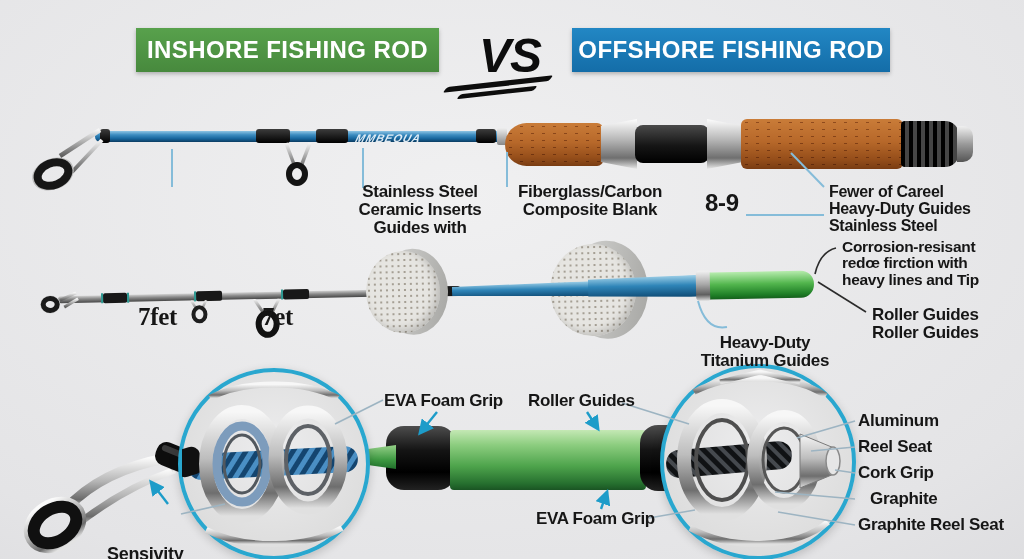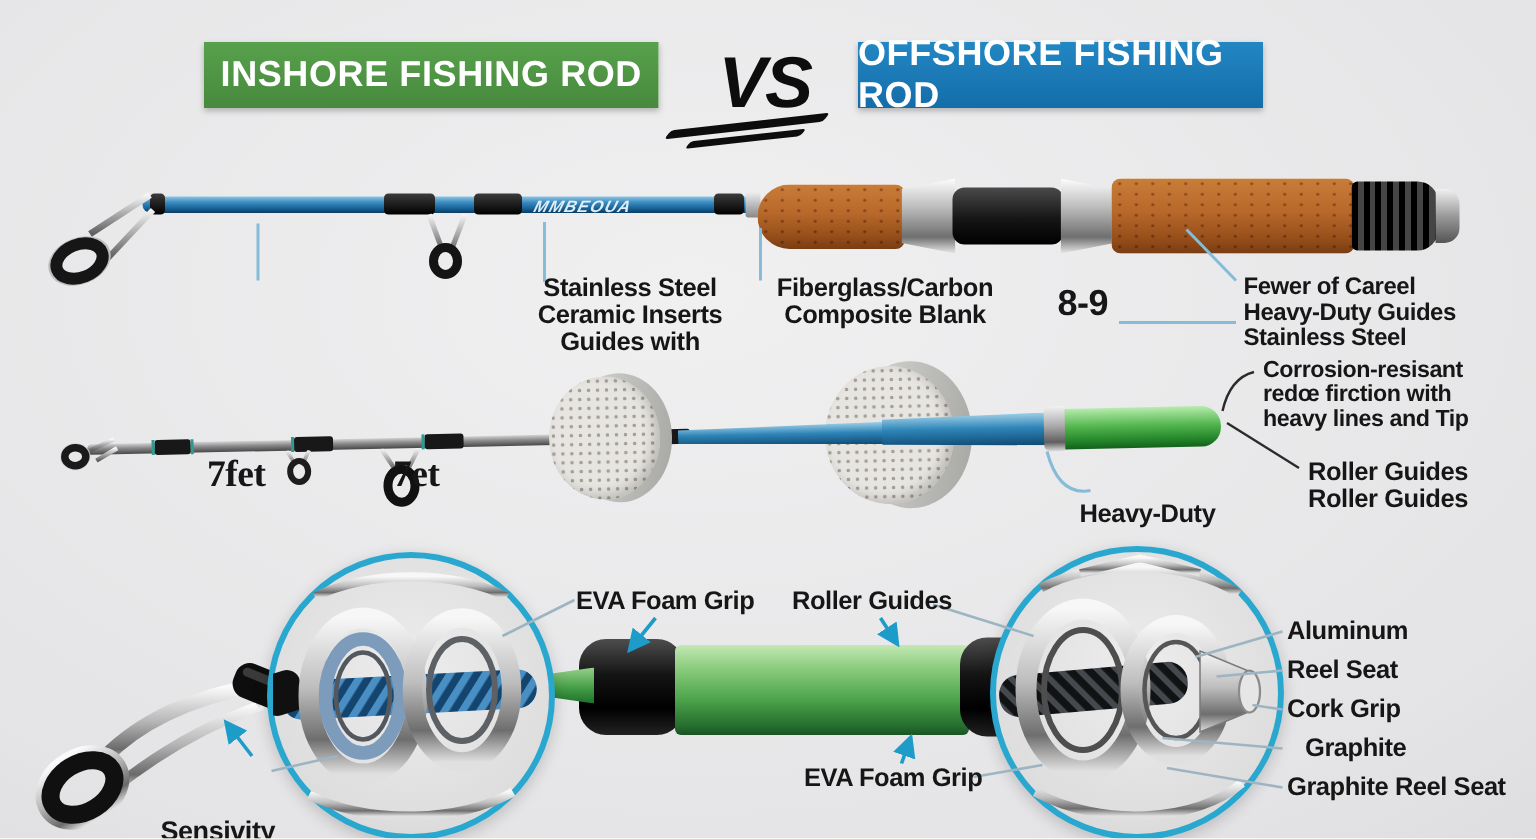--- a/index.html
+++ b/index.html
@@ -9,21 +9,21 @@
     background:radial-gradient(120% 130% at 45% 35%, #f0f0f1 0%, #e4e4e6 55%, #cfcfd3 100%);
   }
   .abs{position:absolute;}
   
   .banner{
     position:absolute;height:44px;display:flex;align-items:center;justify-content:center;
     color:#fff;font-weight:bold;font-size:24px;letter-spacing:.4px;
     box-shadow:0 2px 4px rgba(0,0,0,.25);
   }
   .banner-green{left:136px;top:28px;width:303px;background:linear-gradient(180deg,#58a14c,#47893d);}
-  .banner-blue{left:572px;top:28px;width:270px;background:linear-gradient(180deg,#2287c4,#146da8);}
+  .banner-blue{left:572px;top:28px;width:318px;background:linear-gradient(180deg,#2287c4,#146da8);}
   .vs{
     position:absolute;left:476px;top:28px;width:68px;text-align:center;
     font-size:48px;font-style:italic;font-weight:900;color:#0d0d0d;letter-spacing:-1px;
   }
   .vs-bar{position:absolute;background:#0d0d0d;border-radius:2px;}
   .vs-bar1{left:450px;top:81px;width:96px;height:6px;transform:skewX(-42deg) rotate(-7deg);}
   .vs-bar2{left:462px;top:90px;width:70px;height:5px;transform:skewX(-42deg) rotate(-7deg);}
   
   .lbl{position:absolute;font-weight:bold;color:#161616;line-height:1.06;letter-spacing:-.3px;font-size:17px;}
   .lbl.center{text-align:center;}
@@ -290,20 +290,21 @@
   <div class="lbl lbl-fewer" style="left:829px;top:184px;width:195px;">
     <div>Fewer of Careel</div>
     <div>Heavy-Duty Guides</div>
     <div>Stainless Steel</div>
   </div>
 
   <div class="lbl lbl-len" style="left:138px;top:304px;">7fet</div>
   <div class="lbl lbl-len" style="left:262px;top:304px;">7et</div>
   <div class="lbl center" style="left:697px;top:302px;width:136px;margin-top:32px;">
     <div>Heavy-Duty</div>
+    <div>Titanium Guides</div>
   </div>
   <div class="lbl lbl-corrosion" style="left:842px;top:239px;width:185px;">
     <div>Corrosion-resisant</div>
     <div>redœ firction with</div>
     <div>heavy lines and Tip</div>
   </div>
   <div class="lbl" style="left:872px;top:306px;width:150px;">
     <div>Roller Guides</div>
     <div>Roller Guides</div>
   </div>

